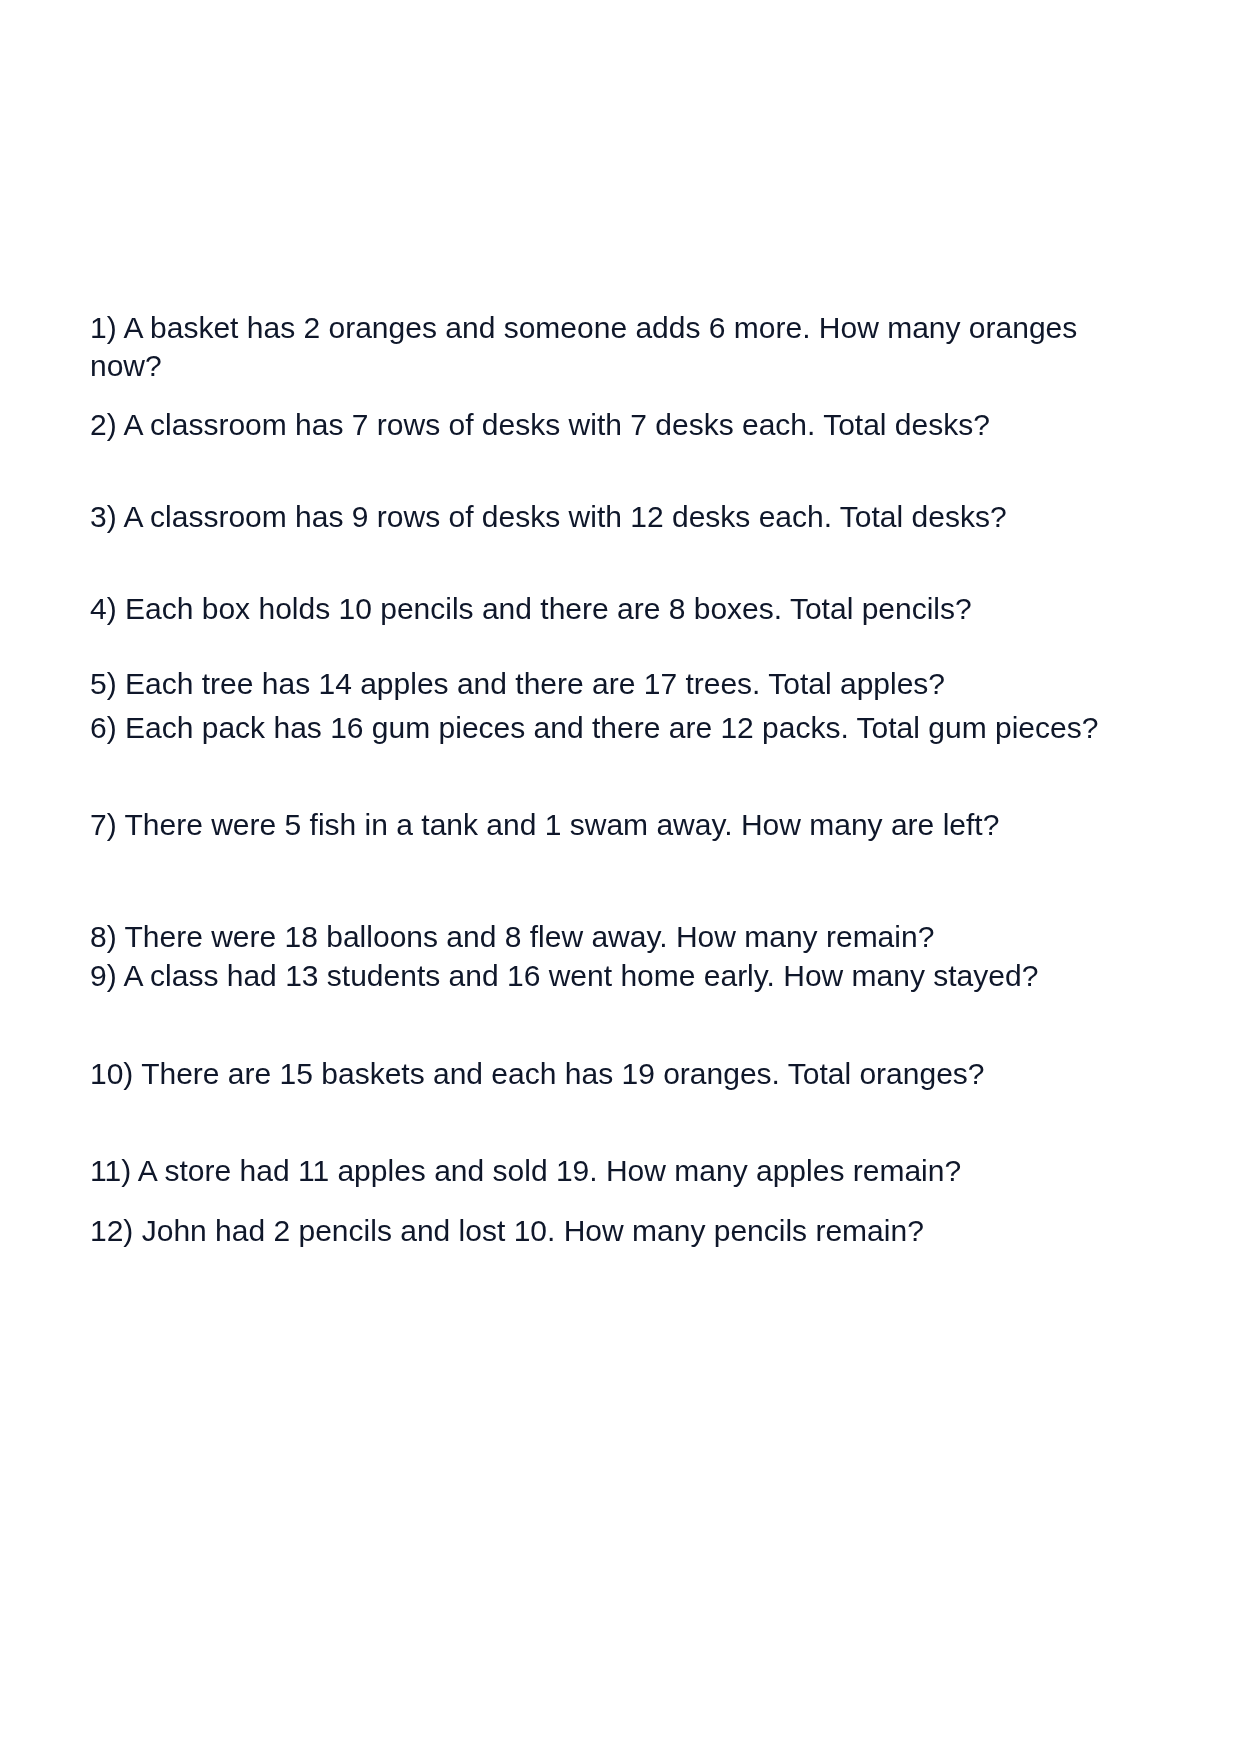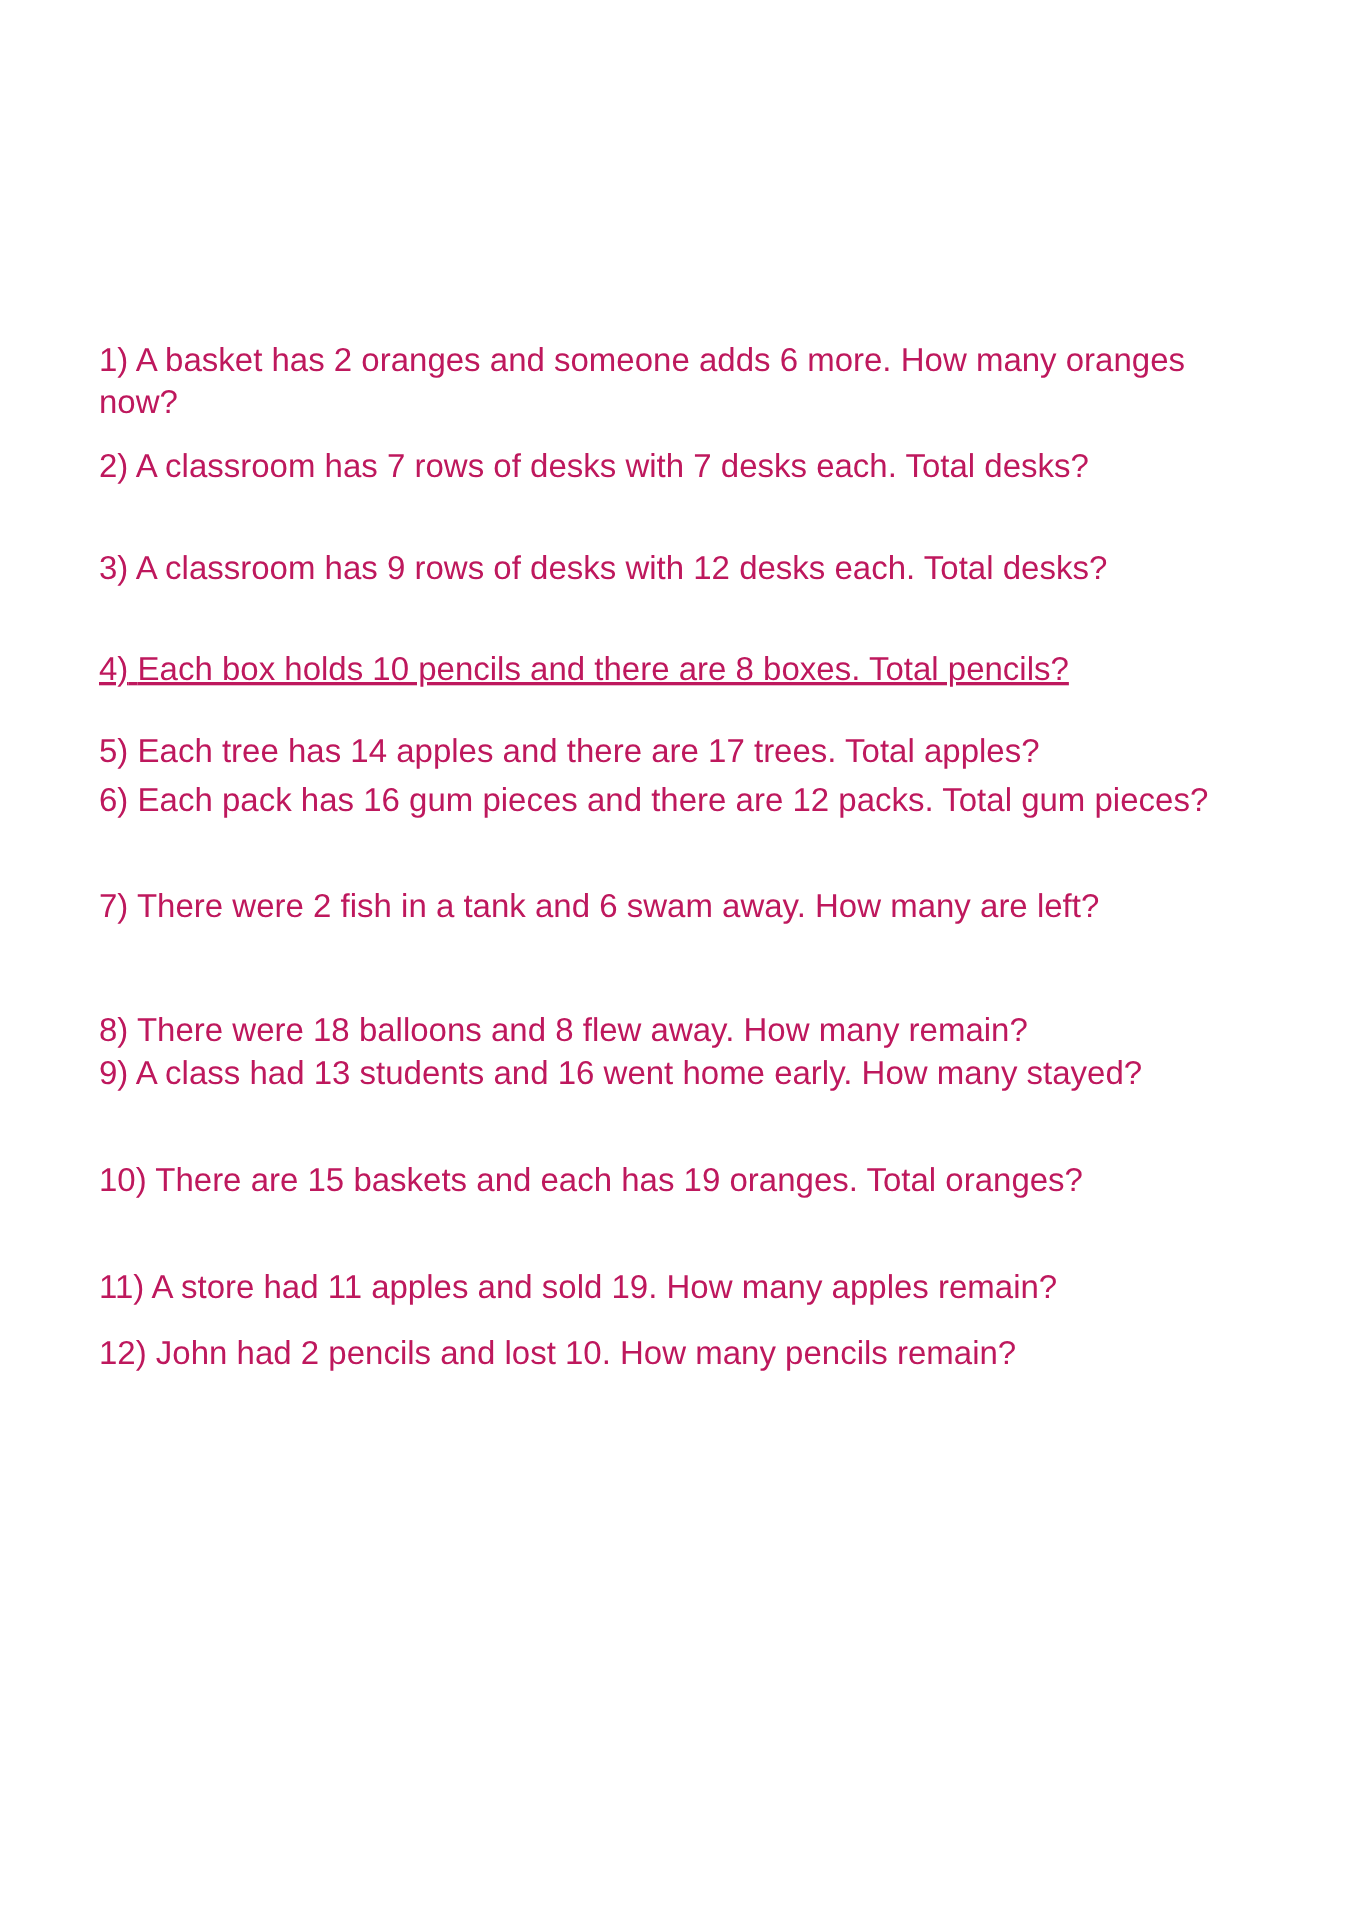--- a/index.html
+++ b/index.html
@@ -40,21 +40,21 @@
       line-height: 36px;
       white-space: nowrap;
       color: #808080;
     }
     .problem {
       position: absolute;
       left: 90px;
       width: 1050px;
       font-size: 30px;
       line-height: 38px;
-      color: #be185d;
+      color: #0f172a;
     }
     .problem .num { }
   </style>
 </head>
 <body>
 
 <div class="page">
 
   <div id="problem-list">
     <div class="problem" style="top:309px;">
@@ -62,35 +62,35 @@
       <span>A basket has 2 oranges and someone adds 6 more. How many oranges now?</span>
     </div>
     <div class="problem" style="top:406px;">
       <span class="num">2)</span>
       <span>A classroom has 7 rows of desks with 7 desks each. Total desks?</span>
     </div>
     <div class="problem" style="top:498px;">
       <span class="num">3)</span>
       <span>A classroom has 9 rows of desks with 12 desks each. Total desks?</span>
     </div>
-    <div class="problem" style="top:590px;text-decoration:underline;">
+    <div class="problem" style="top:590px;">
       <span class="num">4)</span>
       <span>Each box holds 10 pencils and there are 8 boxes. Total pencils?</span>
     </div>
     <div class="problem" style="top:665px;">
       <span class="num">5)</span>
       <span>Each tree has 14 apples and there are 17 trees. Total apples?</span>
     </div>
     <div class="problem" style="top:709px;">
       <span class="num">6)</span>
       <span>Each pack has 16 gum pieces and there are 12 packs. Total gum pieces?</span>
     </div>
     <div class="problem" style="top:806px;">
       <span class="num">7)</span>
-      <span>There were 2 fish in a tank and 6 swam away. How many are left?</span>
+      <span>There were 5 fish in a tank and 1 swam away. How many are left?</span>
     </div>
     <div class="problem" style="top:918px;">
       <span class="num">8)</span>
       <span>There were 18 balloons and 8 flew away. How many remain?</span>
     </div>
     <div class="problem" style="top:957px;">
       <span class="num">9)</span>
       <span>A class had 13 students and 16 went home early. How many stayed?</span>
     </div>
     <div class="problem" style="top:1055px;">

